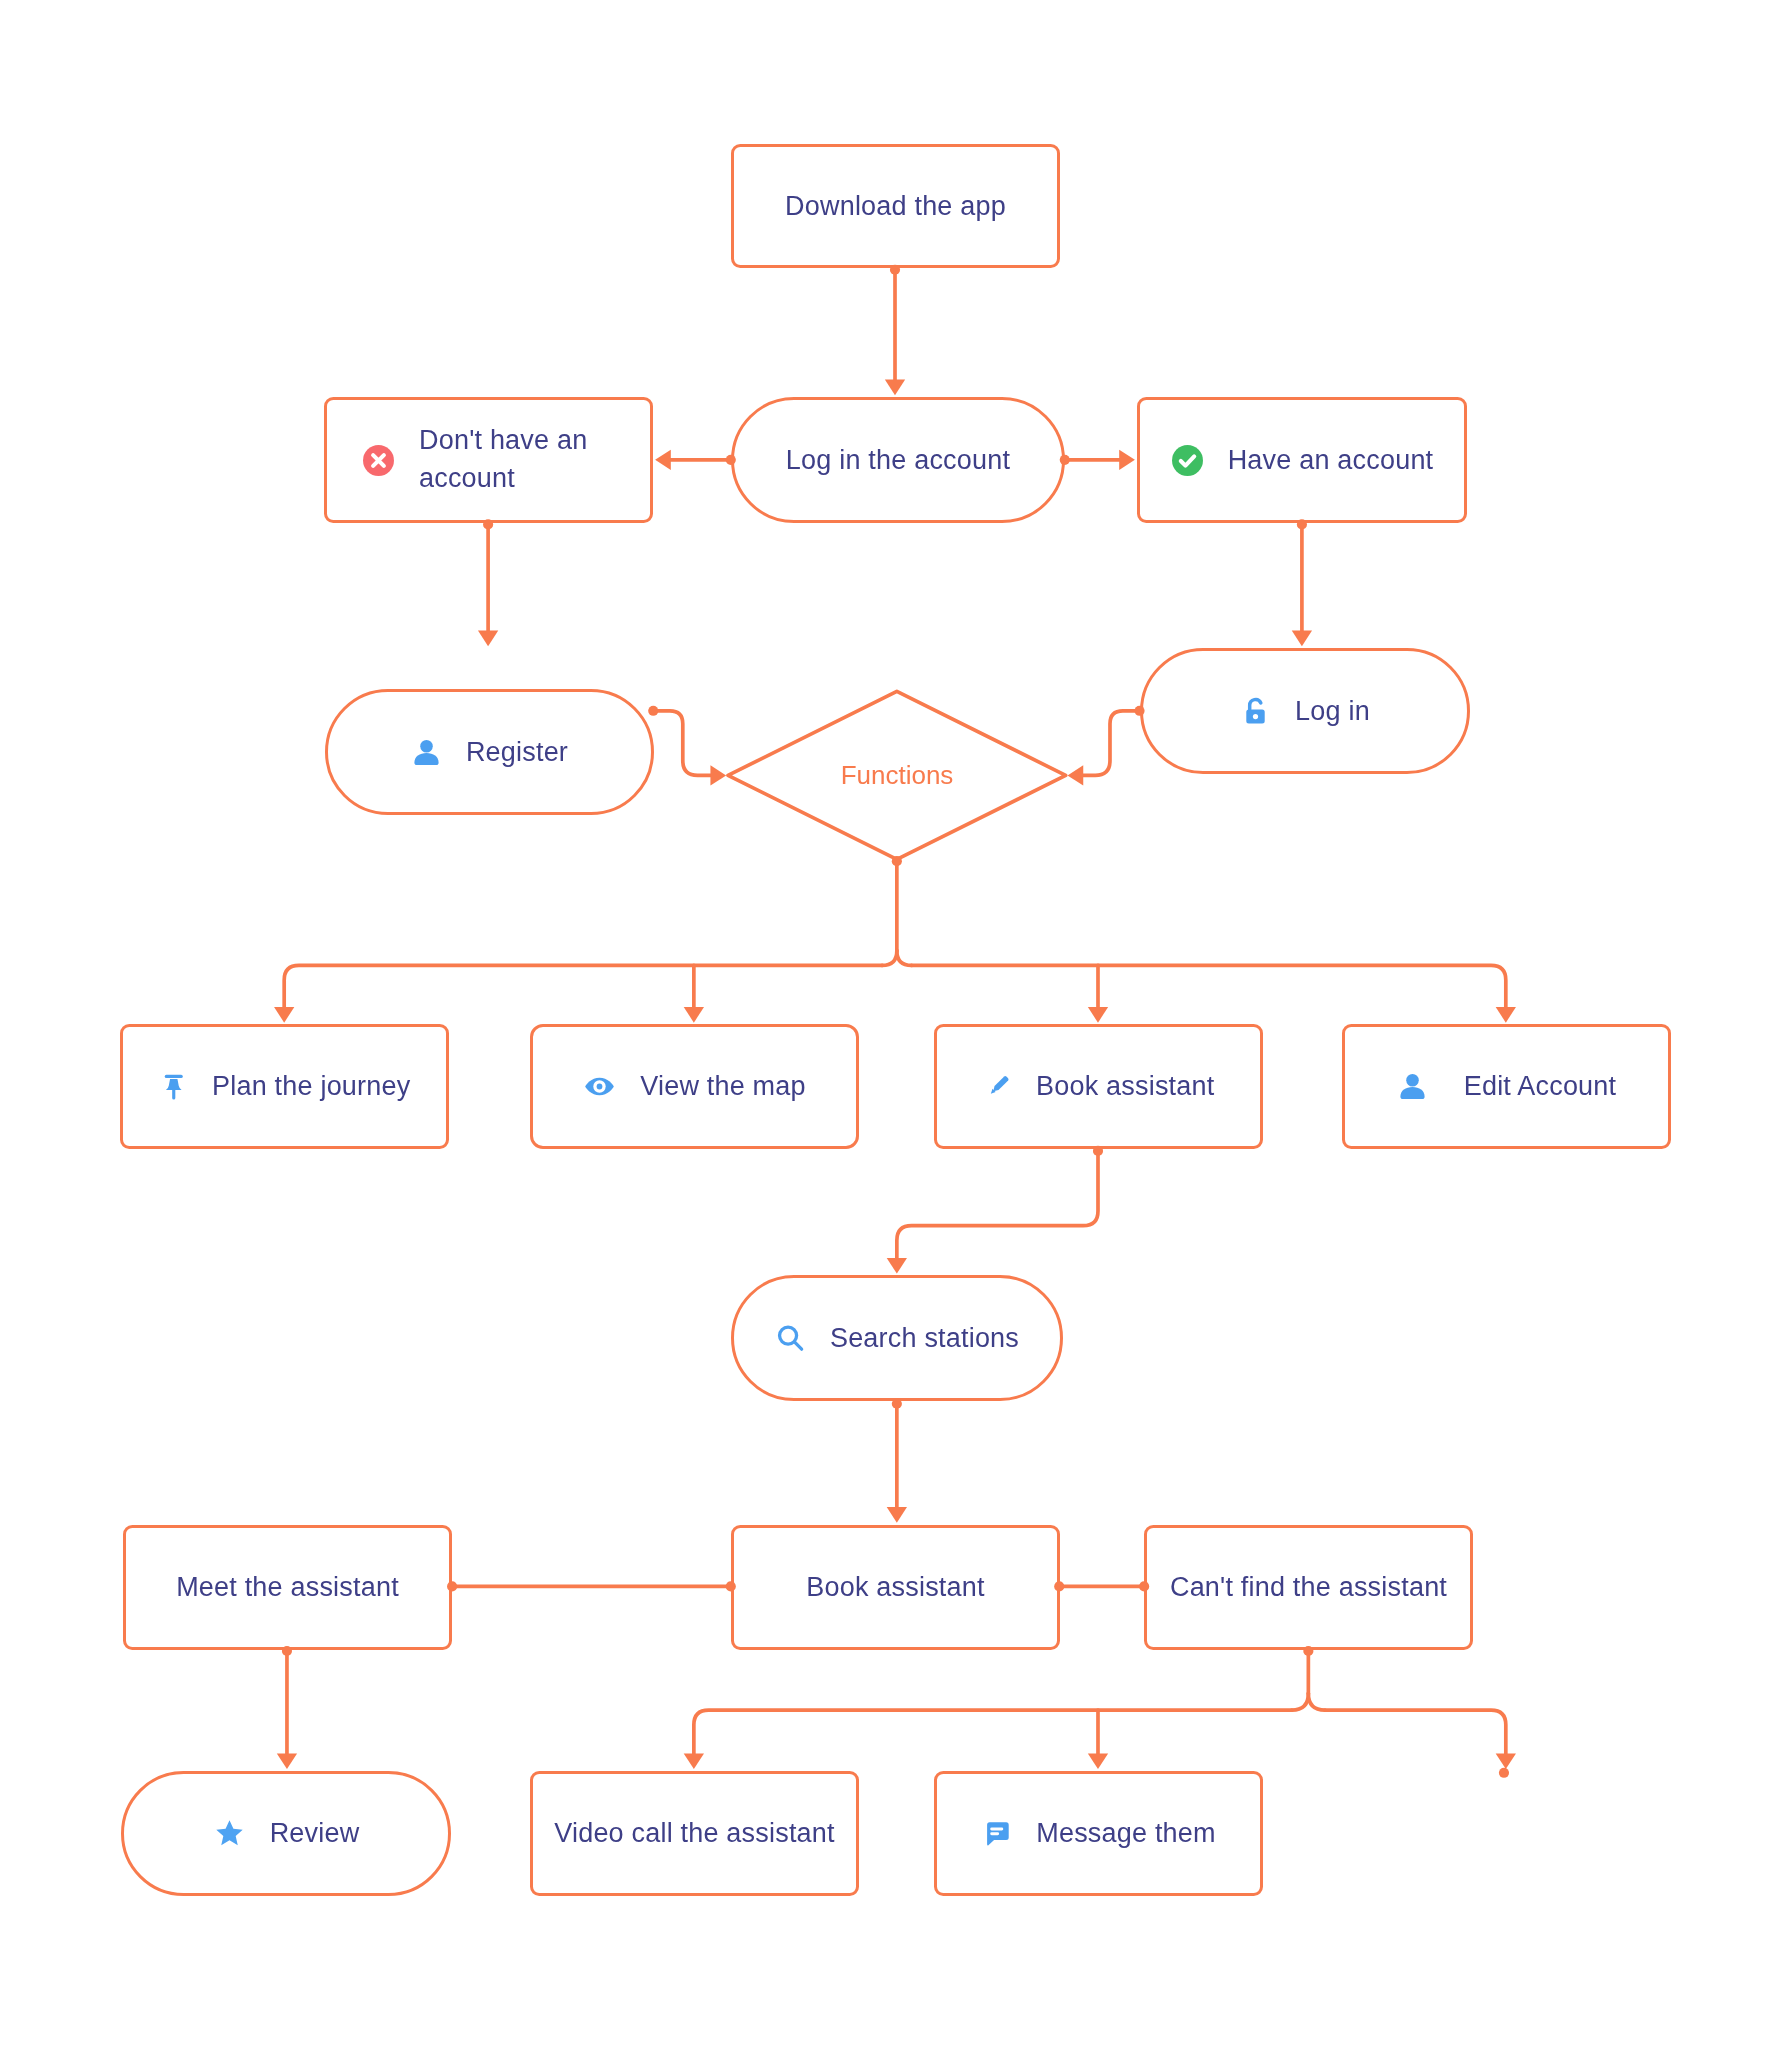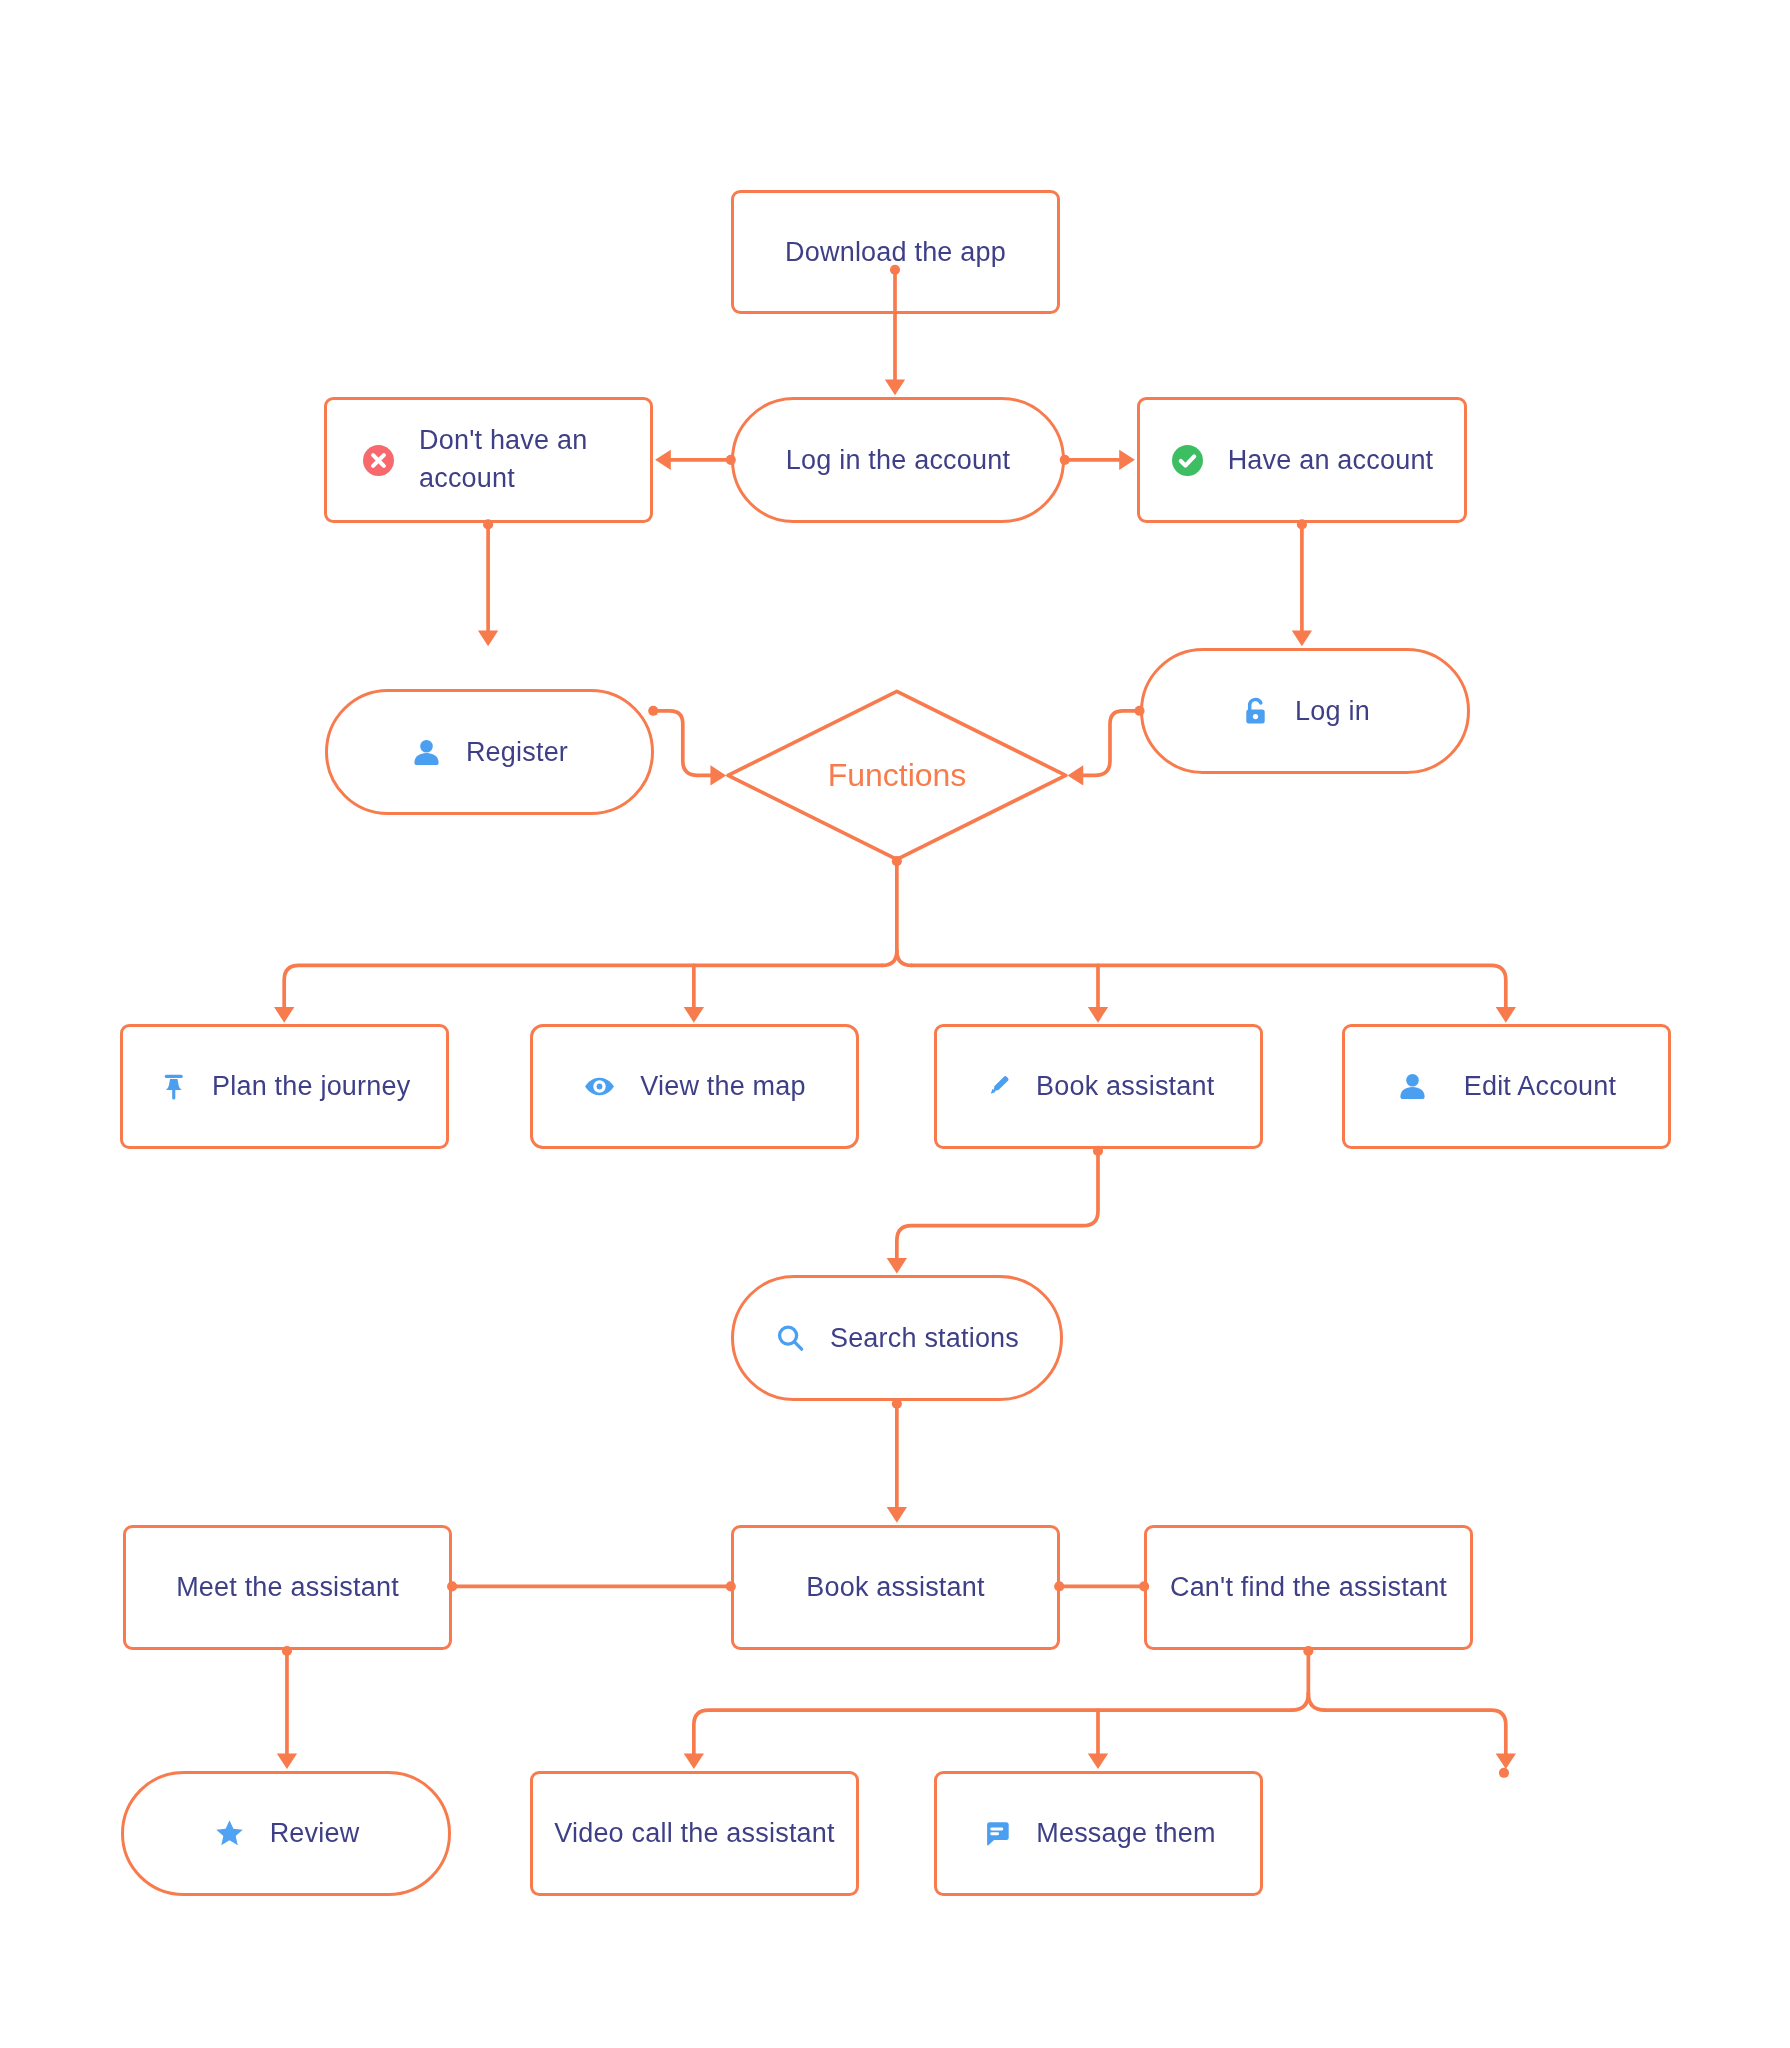--- a/index.html
+++ b/index.html
@@ -15,29 +15,29 @@
   .rect{border-radius:9.2px;}
   .pill{border-radius:83px;}
   .label{white-space:nowrap;}
   .label.wrap{white-space:normal;width:196px;text-align:left;line-height:1.4;}
   .icon{display:flex;align-items:center;justify-content:center;flex:0 0 auto;}
   .icon svg{display:block;}
   .connector-layer{position:absolute;left:0;top:0;z-index:2;pointer-events:none;}
   .functions-label{
     position:absolute;left:728px;top:691px;width:338px;height:168px;
     display:flex;align-items:center;justify-content:center;
-    color:#F87B4D;font-size:32px;z-index:3;
+    color:#F87B4D;font-size:26px;z-index:3;
   }
 </style>
 </head>
 <body>
 
 <div class="canvas">
 
-  <div class="node rect" style="left:731px;top:144px;width:329px;height:124px;margin-top:46px;">
+  <div class="node rect" style="left:731px;top:144px;width:329px;height:124px;">
     <span class="label">Download the app</span>
   </div>
 
   <div class="node rect" style="left:324px;top:397px;width:329px;height:126px;">
     <span class="icon">
       <svg width="33" height="33" viewBox="0 0 32 32">
           <circle cx="16" cy="16" r="15" fill="#F8696D"></circle>
           <path d="M10.8 10.8 L21.2 21.2 M21.2 10.8 L10.8 21.2" stroke="#ffffff" stroke-width="4" stroke-linecap="round"></path>
         </svg>
     </span>

